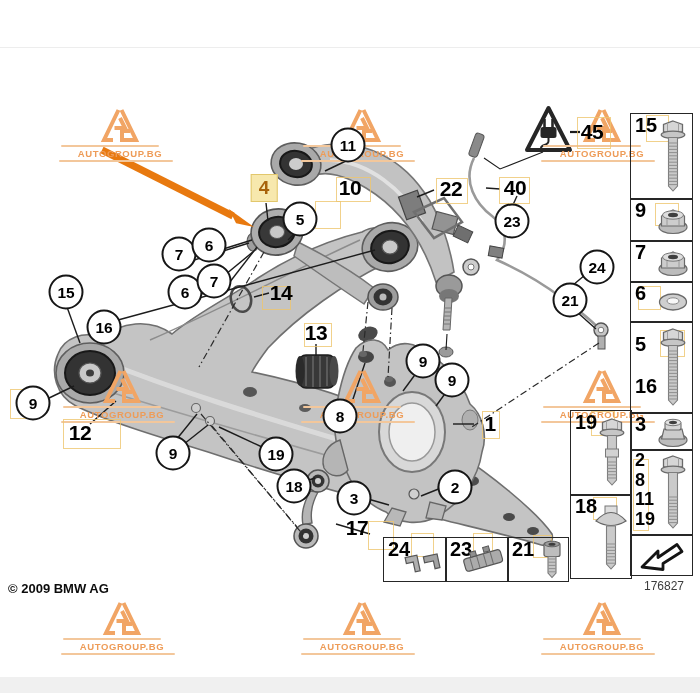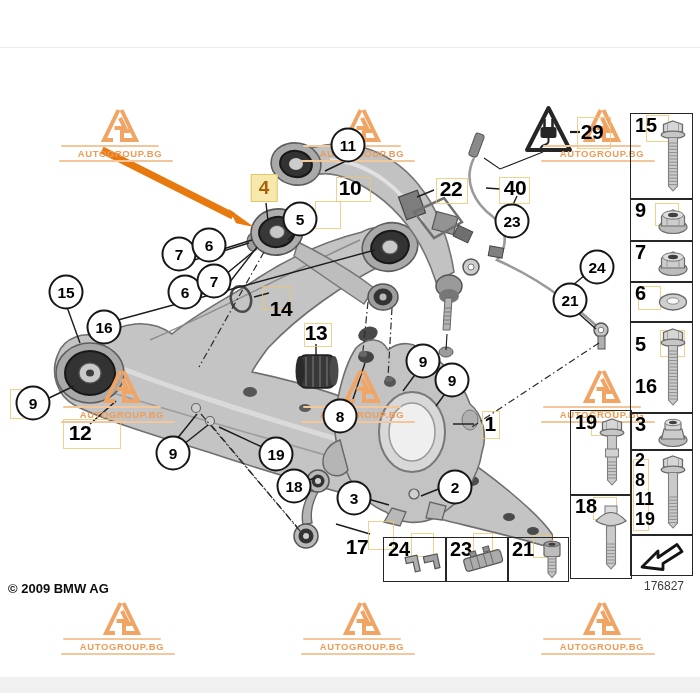--- a/index.html
+++ b/index.html
@@ -353,25 +353,25 @@
     <div class="callout circle" style="left: 354px; top: 498px;">3</div>
     <div class="callout circle" style="left: 455px; top: 487px;">2</div>
     <div class="callout circle" style="left: 423px; top: 361px;">9</div>
     <div class="callout circle" style="left: 452px; top: 380px;">9</div>
     <div class="callout circle" style="left: 512px; top: 221px;">23</div>
     <div class="callout circle" style="left: 597px; top: 267px;">24</div>
     <div class="callout circle" style="left: 570px; top: 300px;">21</div>
     <div class="callout plain" style="left: 350px; top: 188px;">10</div>
     <div class="callout plain" style="left: 451px; top: 189px;">22</div>
     <div class="callout plain" style="left: 515px; top: 188px;">40</div>
-    <div class="callout plain" style="left: 592px; top: 132px;">29</div>
-    <div class="callout plain" style="left: 281px; top: 309px;">14</div>
+    <div class="callout plain" style="left: 592px; top: 132px;">45</div>
+    <div class="callout plain" style="left: 281px; top: 293px;">14</div>
     <div class="callout plain" style="left: 316px; top: 333px; text-align: center;">13</div>
     <div class="callout plain" style="left: 80px; top: 433px;">12</div>
-    <div class="callout plain" style="left: 357px; top: 547px;">17</div>
+    <div class="callout plain" style="left: 357px; top: 528px;">17</div>
     <div class="callout plain" style="left: 490px; top: 424px;">1</div>
     <div class="callout highlight" style="left: 264px; top: 188px; background: rgb(247, 232, 173); border: 1px solid rgb(226, 199, 108); color: rgb(168, 98, 10);">4</div>
     <div class="cell" style="left: 630px; top: 113px; width: 63px; height: 87px;">
       <div class="nums" style="font-size: 20px; line-height: 21px;">
         <div>15</div>
       </div>
       <svg width="34" height="76" viewBox="0 0 34 76" style="right: 2px; top: 50%; transform: translateY(-50%);">
     <polygon points="17,2 26.5,5.5 26.5,12.5 17,16 7.5,12.5 7.5,5.5" fill="#d6d6d6" stroke="#6a6a6a" stroke-width="1.3"></polygon>
     <line x1="11.5" y1="4.3" x2="11.5" y2="13.8" stroke="#a0a0a0"></line>
         <line x1="22.5" y1="4.3" x2="22.5" y2="13.8" stroke="#a0a0a0"></line>

